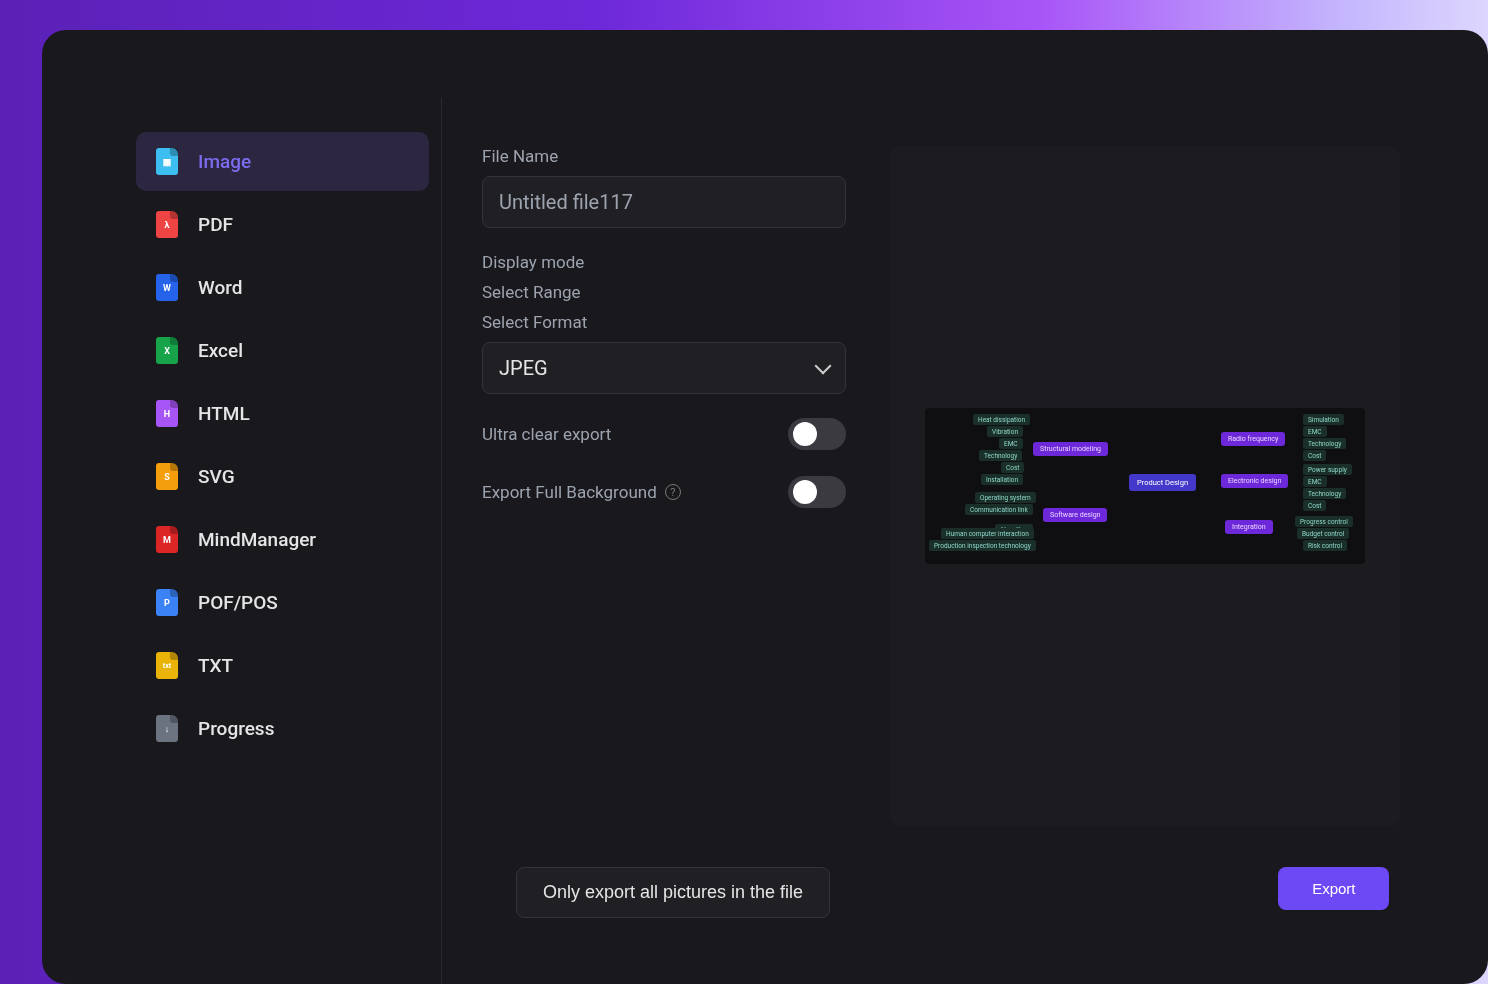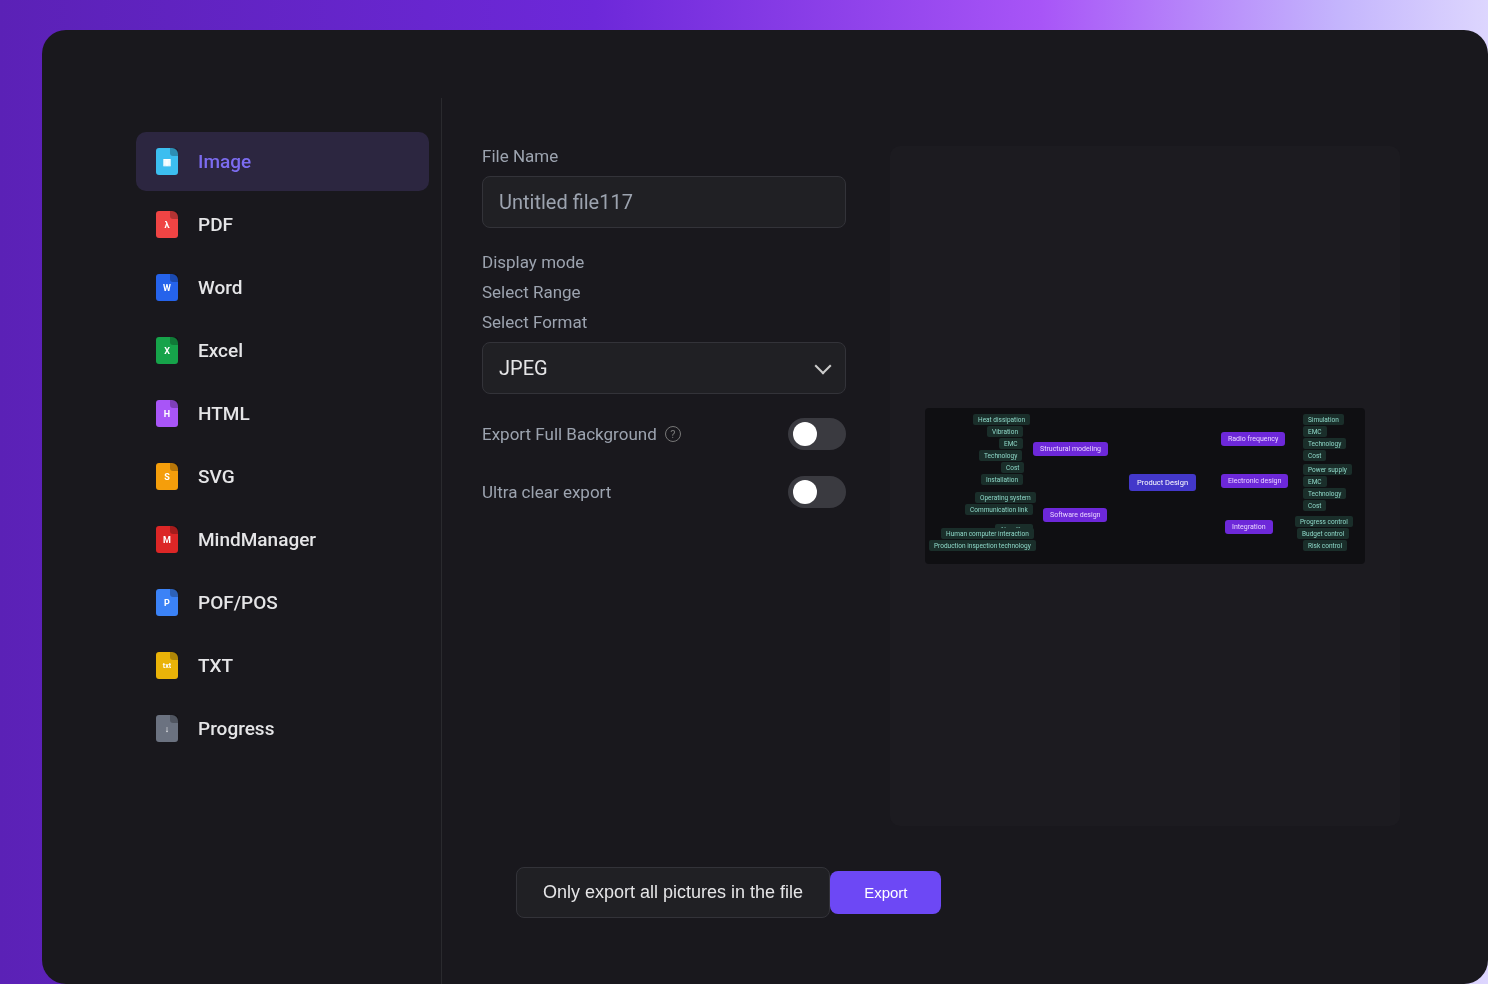--- a/index.html
+++ b/index.html
@@ -192,21 +192,22 @@
     font-size: 6.5px;
     white-space: nowrap;
     text-align: right;
   }
 
   .footer {
     position: absolute;
     bottom: 66px;
     left: 516px;
     display: flex;
-    align-items: center;
+    align-items: flex-start;
+    gap: 448px;
   }
   .btn-secondary {
     background: #202024;
     border: 1px solid #333339;
     color: #e5e5e7;
     font-size: 18px;
     padding: 14px 26px;
     border-radius: 8px;
     cursor: pointer;
   }
@@ -282,35 +283,35 @@
 
       <div class="label">Select Range</div>
 
       <div class="label">Select Format</div>
       <div class="field select">
         <span>JPEG</span>
         <span class="chev"></span>
       </div>
 
       <div class="row">
+        <span class="label" style="margin:0">Ultra clear export</span>
+        <div class="toggle">
+          <div class="knob"></div>
+        </div>
+      </div>
+
+      <div class="row">
         <span class="label" style="margin:0">
           <span>Export Full Background</span>
           <span class="help-ico">?</span>
         </span>
         <div class="toggle">
           <div class="knob"></div>
         </div>
       </div>
-
-      <div class="row">
-        <span class="label" style="margin:0">Ultra clear export</span>
-        <div class="toggle">
-          <div class="knob"></div>
-        </div>
-      </div>
     </div>
 
     <div class="preview">
       <div class="mindmap">
         <div class="mm-center">Product Design</div>
 
         <div class="mm-node" style="top:34px;left:108px">Structural modeling</div>
         <div class="mm-node" style="top:100px;left:118px">Software design</div>
         <div class="mm-node" style="top:24px;left:296px">Radio frequency</div>
         <div class="mm-node" style="top:66px;left:296px">Electronic design</div>

